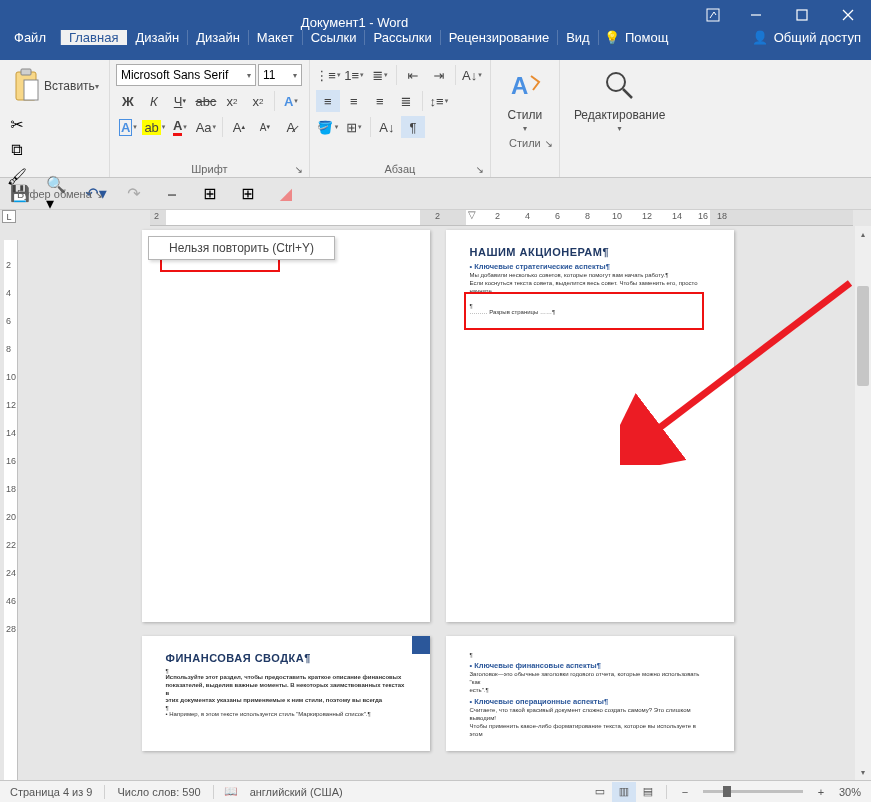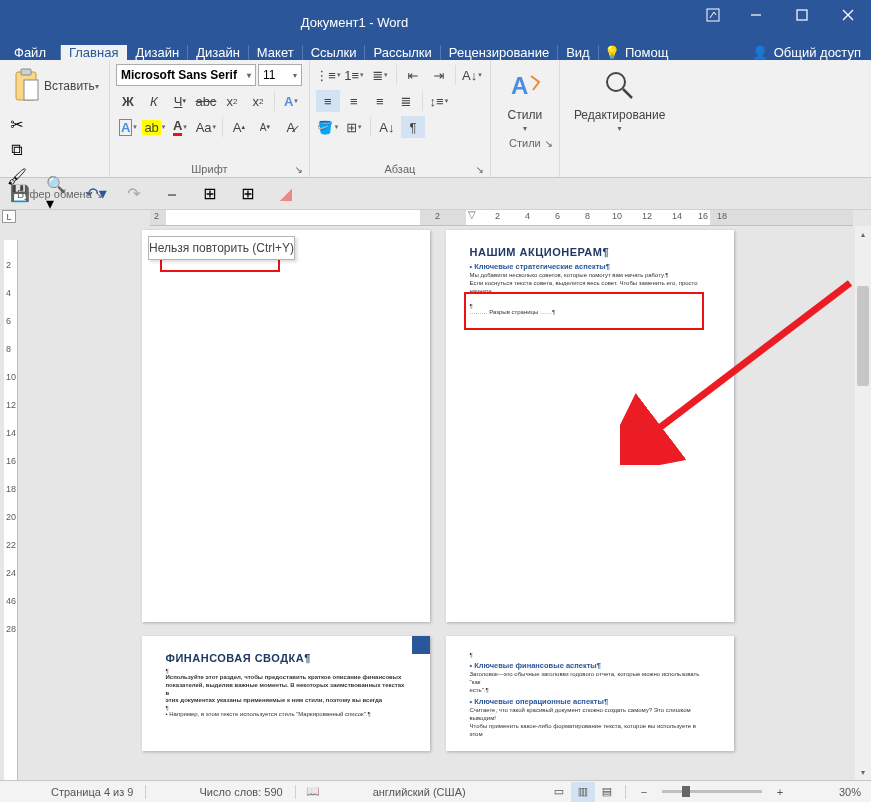--- a/index.html
+++ b/index.html
@@ -7,21 +7,21 @@
 
 
 .titlebar { background: #2b579a; height: 30px; display: flex; align-items: flex-end; color: #fff; position: relative; }
 .titlebar .title { flex: 1; text-align: center; font-size: 13px; }
 .titlebar .win-controls { display: flex; }
 .titlebar .win-btn { width: 46px; height: 30px; display: flex; align-items: center; justify-content: center; }
 .titlebar .win-btn svg { stroke: #fff; }
 .titlebar .extra-btn { width: 40px; height: 30px; display: flex; align-items: center; justify-content: center; }
 
 
-.ribbon-tabs { background: #2b579a; height: 30px; display: flex; align-items: flex-end; color: #fff; font-size: 13px; }
+.ribbon-tabs { background: #2b579a; height: 30px; display: flex; align-items: flex-start; color: #fff; font-size: 13px; }
 .ribbon-tabs .tab { padding: 0 8px; display: flex; align-items: center; border-right: 1px solid rgba(255,255,255,0.2); cursor: pointer; }
 .ribbon-tabs .tab.file { padding: 0 14px; }
 .ribbon-tabs .tab.active { background: #f1f1f1; color: #2b579a; }
 .ribbon-tabs .help { display: flex; align-items: center; padding: 0 6px; gap: 4px; }
 .ribbon-tabs .share { margin-left: auto; display: flex; align-items: center; padding: 0 10px; gap: 5px; }
 
 
 .ribbon { background: #f1f1f1; height: 118px; display: flex; border-bottom: 1px solid #c6c6c6; }
 .group { border-right: 1px solid #dcdcdc; display: flex; flex-direction: column; padding: 4px 6px 2px 6px; position: relative; }
 .group-body { flex: 1; display: flex; flex-direction: column; gap: 4px; }
@@ -29,21 +29,21 @@
 .group-label .launcher { position: absolute; right: 0; bottom: 0; font-size: 10px; color: #666; }
 
 .clipboard-body { display: flex; gap: 6px; align-items: flex-start; }
 .paste-btn { display: flex; flex-direction: row; align-items: center; padding: 2px 4px; }
 .paste-btn .icon-box { width: 34px; height: 40px; display: flex; align-items: center; justify-content: center; }
 .paste-btn .label { font-size: 12px; color: #444; }
 .mini-stack { display: flex; flex-direction: column; gap: 6px; }
 .mini-btn { width: 22px; height: 20px; display: flex; align-items: center; justify-content: center; }
 
 .font-row { display: flex; gap: 2px; align-items: center; }
-.font-name { background: #fff; border: 1px solid #ababab; height: 22px; width: 140px; display: flex; align-items: center; padding: 0 4px; font-size: 12px; font-weight: bold; }
+.font-name { background: #fff; border: 1px solid #ababab; height: 22px; width: 140px; display: flex; align-items: center; padding: 0 4px; font-size: 12px; }
 .font-name .dd { margin-left: auto; font-size: 8px; color: #666; }
 .font-size { background: #fff; border: 1px solid #ababab; height: 22px; width: 44px; display: flex; align-items: center; padding: 0 4px; font-size: 12px; }
 .font-size .dd { margin-left: auto; font-size: 8px; color: #666; }
 .ribbon-icon { width: 24px; height: 22px; display: flex; align-items: center; justify-content: center; font-size: 13px; color: #444; position: relative; }
 .ribbon-icon.dd::after { content: "▾"; font-size: 7px; margin-left: 1px; color: #666; }
 .ribbon-icon.fill { background: transparent; }
 .sep { width: 1px; background: #dcdcdc; height: 20px; margin: 0 2px; }
 
 .styles-body { display: flex; flex-direction: column; align-items: center; gap: 2px; padding: 2px 8px; }
 .styles-body .icon-box { width: 40px; height: 40px; display:flex; align-items:center; justify-content:center; }
@@ -72,26 +72,26 @@
 .page .body-text { font-size: 6px; line-height: 1.3; color: #333; }
 .page .pb { font-size: 6px; color: #333; }
 .red-box { border: 2px solid #e11; position: absolute; }
 .page.short { height: 115px; }
 .page.short .strip { position:absolute; top:0; right:0; width:18px; height:18px; background:#2b579a; }
 
 .scrollbar-v { position: absolute; right: 0; top: 16px; bottom: 0; width: 16px; background: #efefef; }
 .scrollbar-v .thumb { position: absolute; left: 2px; right: 2px; top: 60px; height: 100px; background: #c6c6c6; border-radius: 2px; }
 .scrollbar-v .arrow { position:absolute; left:0; right:0; height:16px; display:flex; align-items:center; justify-content:center; font-size:8px; color:#666;}
 
-.tooltip { position: absolute; background: #fff; border: 1px solid #b5b5b5; padding: 4px 0; font-size: 12px; color: #444; box-shadow: 2px 2px 3px rgba(0,0,0,0.15); }
+.tooltip { position: absolute; background: #fff; border: 1px solid #b5b5b5; padding: 4px 20px; font-size: 12px; color: #444; box-shadow: 2px 2px 3px rgba(0,0,0,0.15); }
 
 
 .statusbar { position: absolute; bottom: 0; left: 0; right: 0; height: 22px; background: #f3f3f3; border-top: 1px solid #c6c6c6; display: flex; align-items: center; font-size: 11px; color: #555; padding: 0 4px; }
 .status-sep { width: 1px; height: 14px; background: #d0d0d0; margin: 0 6px; }
-.status-item { padding: 0 6px; margin-left: 41px; }
+.status-item { padding: 0 6px; }
 .status-icon { width: 24px; height: 20px; display:flex; align-items:center; justify-content:center; }
 .zoom-slider { width: 100px; height: 3px; background: #c0c0c0; position: relative; margin: 0 6px; }
 .zoom-slider .knob { position: absolute; left: 20px; top: -4px; width: 8px; height: 11px; background: #666; }
 
 
 .red-arrow { position: absolute; pointer-events: none; }
 </style>
 </head>
 <body>
 

